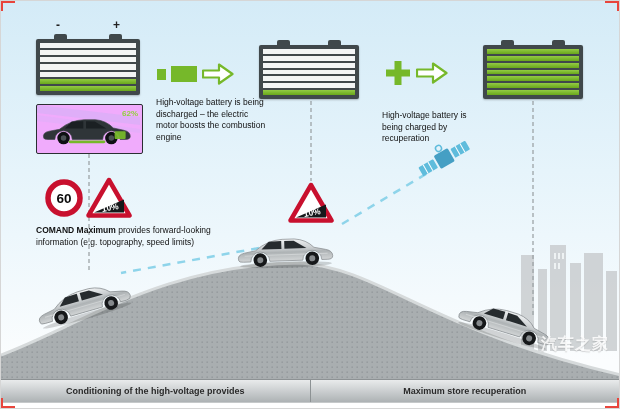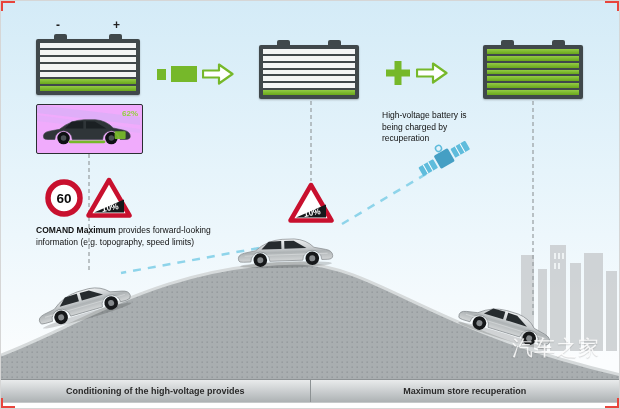--- a/index.html
+++ b/index.html
@@ -46,21 +46,21 @@
   .sign{position:absolute;z-index:2;}
 
   
   .footer{position:absolute;left:0;right:0;top:378px;height:22px;display:flex;z-index:3;
     background:linear-gradient(180deg,#e9ebec,#adb2b4);
     border-top:1px solid #8d9294;border-bottom:1px solid #c6c9ca;}
   .footer .cell{flex:1;display:flex;align-items:center;justify-content:center;
     font-size:9px;font-weight:bold;color:#2a2a2a;}
   .footer .divider{width:1px;background:#8d9294;}
 
-  .watermark{position:absolute;right:19px;top:333px;z-index:3;font-size:21px;font-weight:normal;
+  .watermark{position:absolute;right:10px;top:333px;z-index:3;font-size:16px;font-weight:bold;
     letter-spacing:1px;color:rgba(255,255,255,.85);text-shadow:0 1px 1px rgba(100,100,100,.25);}
 
   .cmark{position:absolute;width:12px;height:8px;z-index:5;border:0 solid #e8453c;}
   .cm-tl{top:0;left:0;border-top-width:2px;border-left-width:2px;}
   .cm-tr{top:0;right:0;border-top-width:2px;border-right-width:2px;}
   .cm-bl{bottom:0;left:0;border-bottom-width:2px;border-left-width:2px;}
   .cm-br{bottom:0;right:0;border-bottom-width:2px;border-right-width:2px;}
 
   .connector{stroke:#979da0;stroke-width:1.2;stroke-dasharray:4 3;}
   .signal{stroke:#8ed4ea;stroke-width:2.5;stroke-dasharray:8 7;}
@@ -199,20 +199,21 @@
 
   <div class="flow" style="left:384px;top:59px;">
     <svg width="26" height="26">
       <path class="plus-shape" d="M9.5,1 h7 v8.5 h8.5 v7 h-8.5 v8.5 h-7 v-8.5 h-8.5 v-7 h8.5 z"></path>
     </svg>
     <svg width="32" height="22">
       <path class="arrow-outline" d="M1,7.5 L17,7.5 L17,1.5 L30.5,11 L17,20.5 L17,14.5 L1,14.5 Z"></path>
     </svg>
   </div>
 
+  <div class="caption" style="left:155px;top:96px;width:112px;">High-voltage battery is being discharged – the electric motor boosts the combustion engine</div>
   <div class="caption" style="left:381px;top:109px;width:98px;">High-voltage battery is being charged by recuperation</div>
   <div class="caption" style="left:35px;top:224px;width:180px;">
     <b>COMAND Maximum</b><span> provides forward-looking information (e.g. topography, speed limits)</span>
   </div>
 
   <div class="inset">
     <svg width="103" height="46" viewBox="0 0 103 46">
       <polygon points="0,0 103,12 103,20 0,8" fill="#6fc6e0" opacity="0.12"></polygon>
       <polygon points="0,10 103,24 103,28 0,16" fill="#6fc6e0" opacity="0.08"></polygon>
       <g transform="translate(4,11) scale(0.92)">

